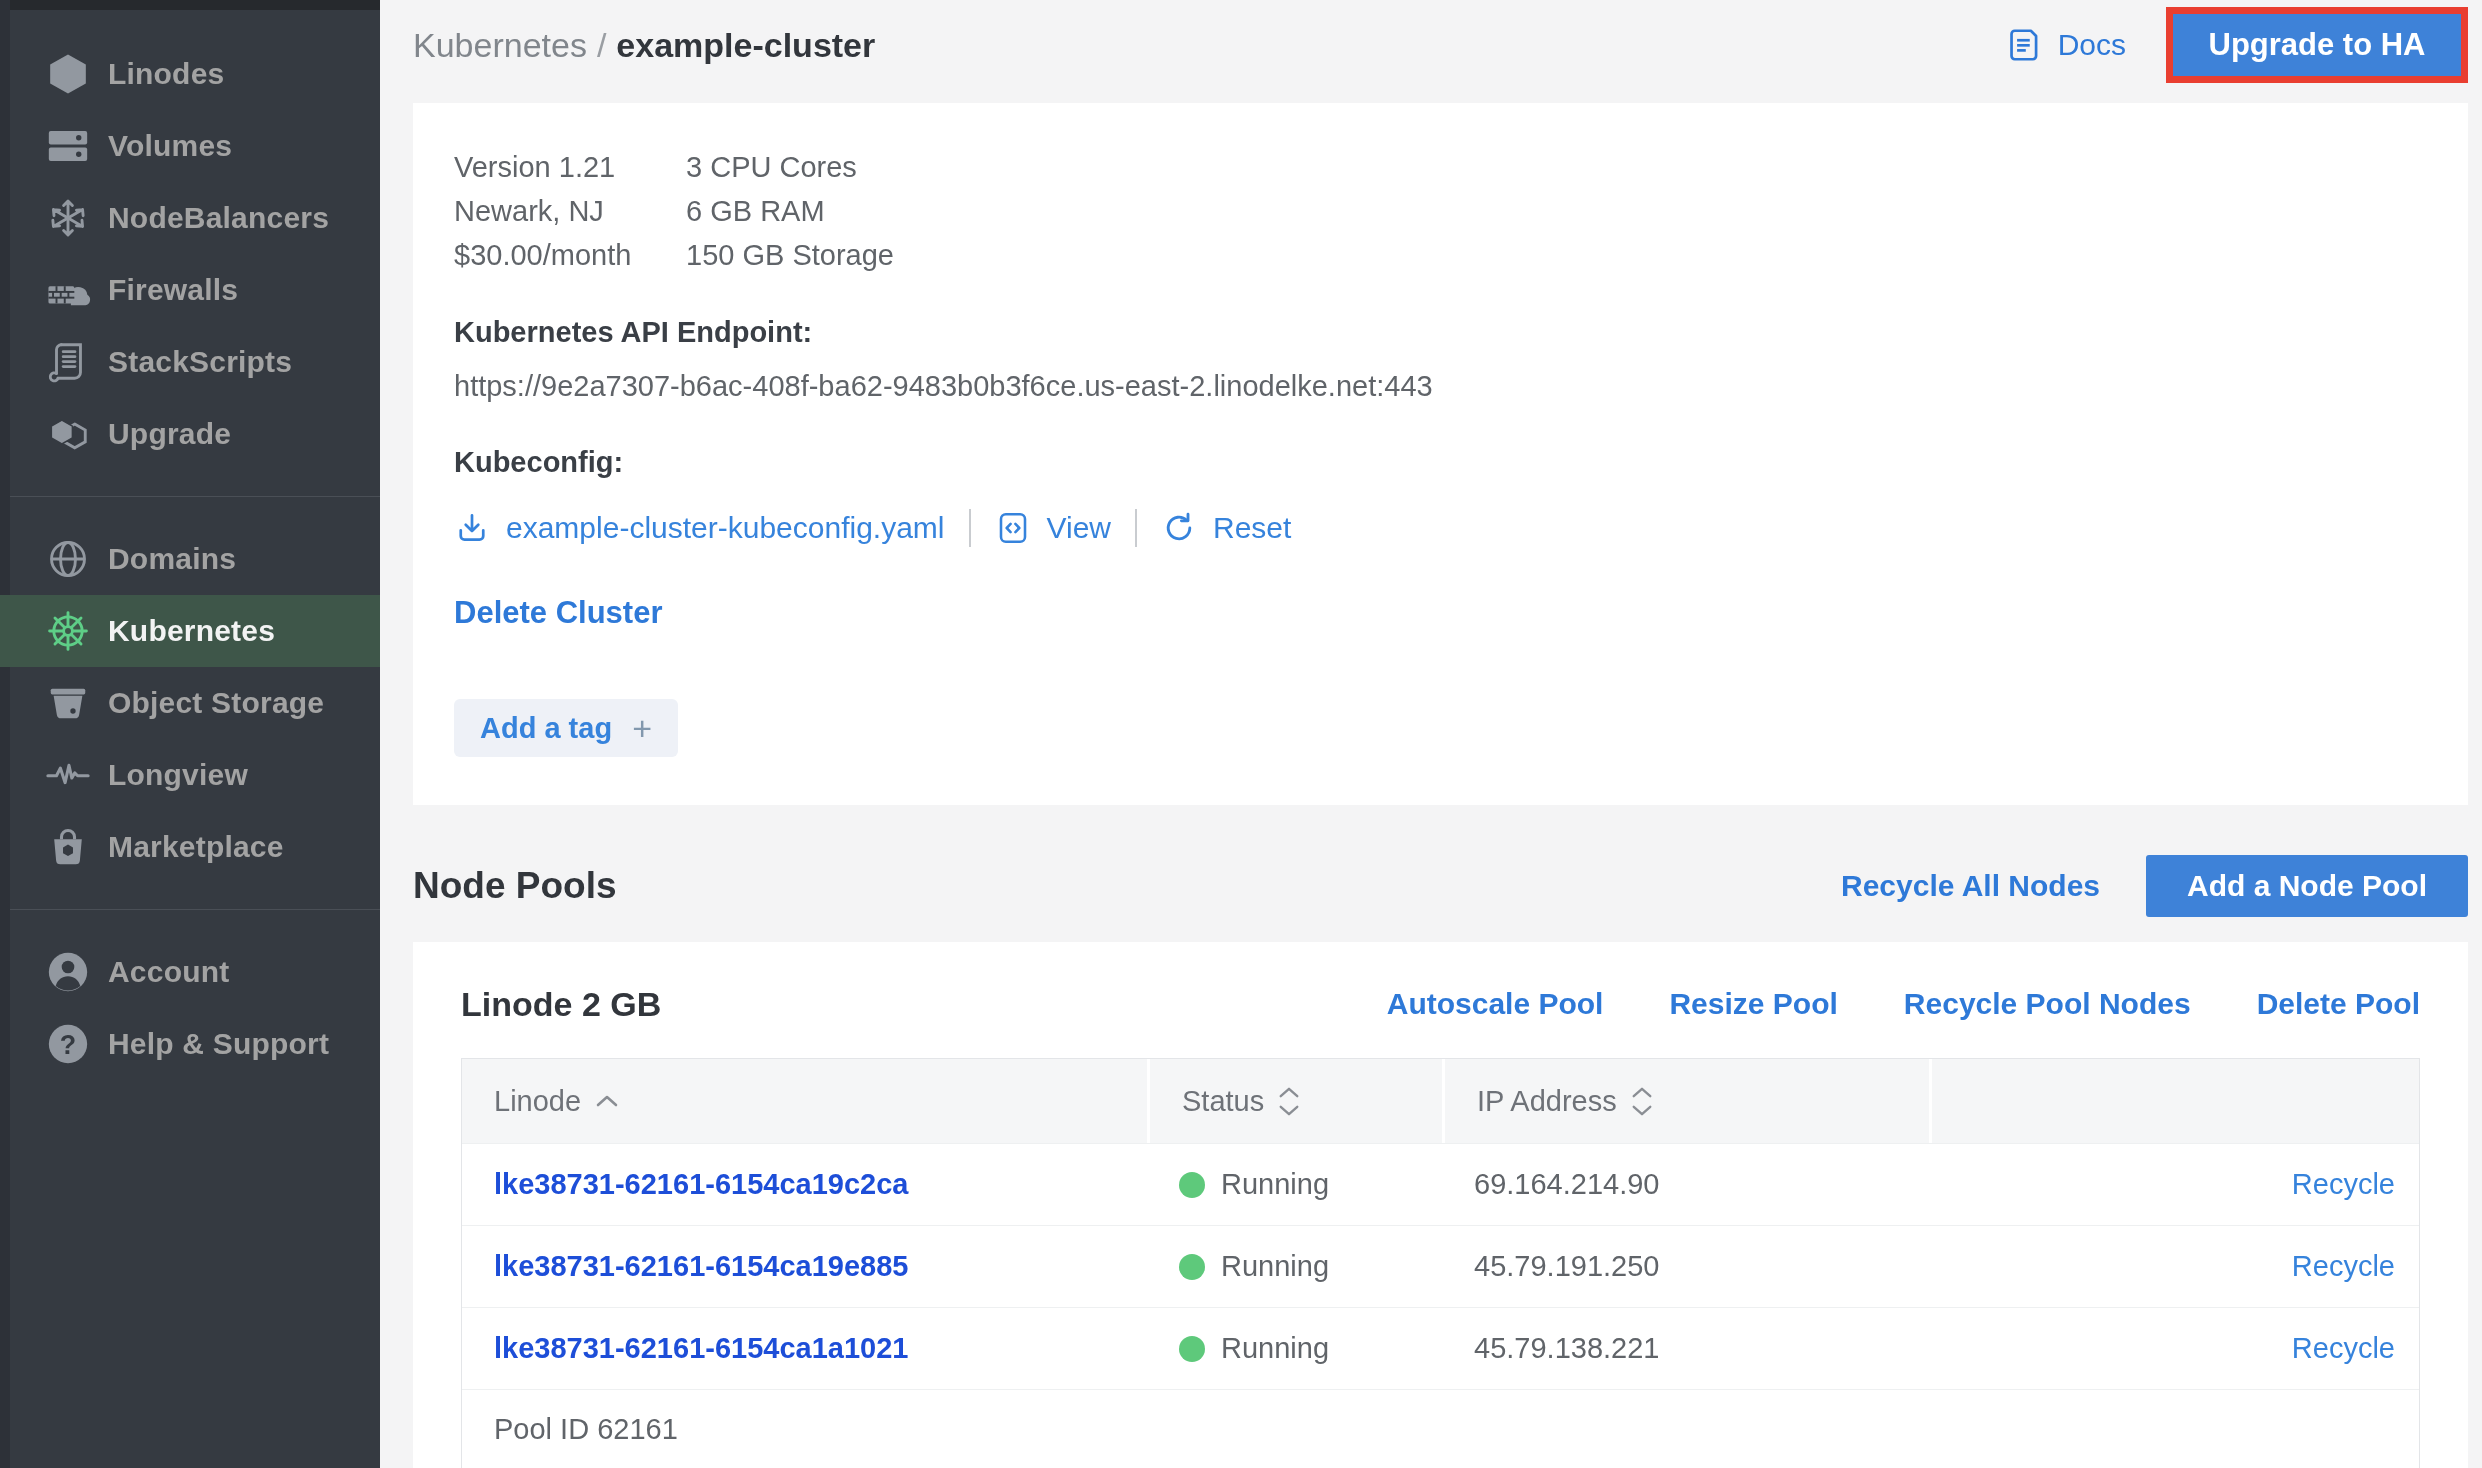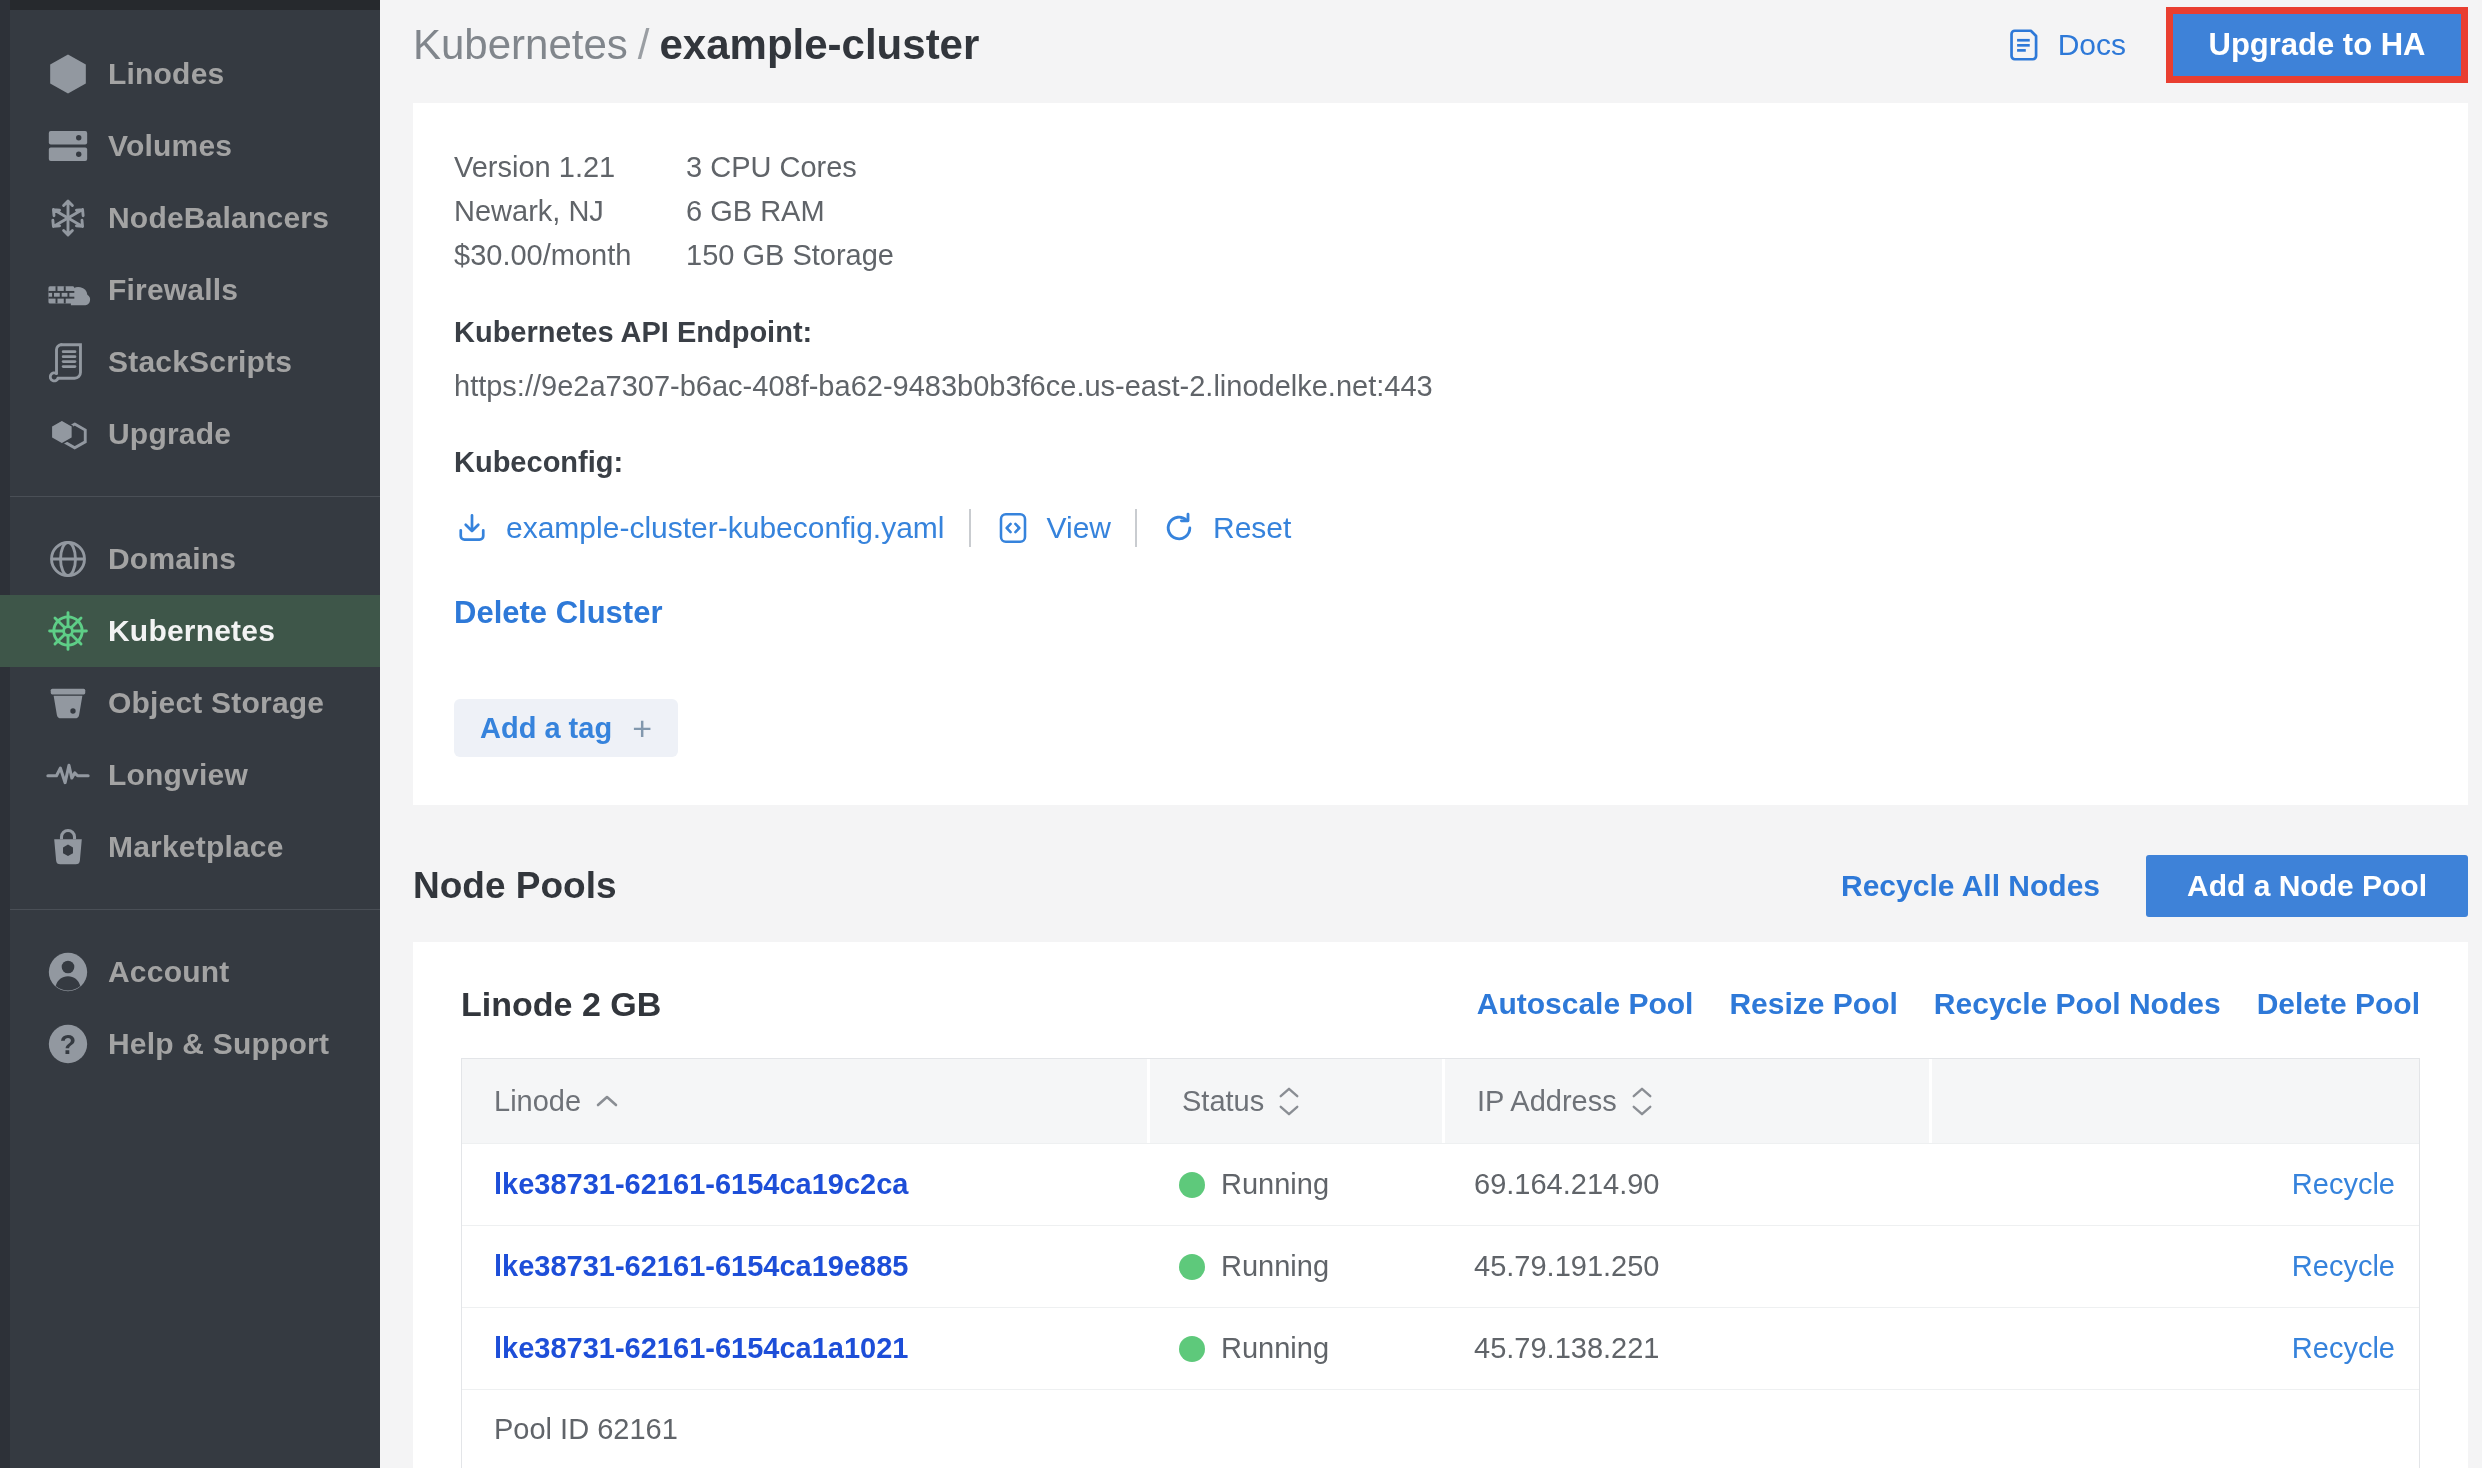--- a/index.html
+++ b/index.html
@@ -48,21 +48,21 @@
   
   .main {
     flex:1; height:100%;
     padding:0 14px 0 33px;
     display:flex; flex-direction:column;
   }
   .page-header {
     margin-top:12px; height:66px;
     display:flex; align-items:center; justify-content:space-between;
   }
-  .breadcrumb { font-size:42px; color:#81868c; }
+  .breadcrumb { font-size:34px; color:#81868c; }
   .breadcrumb .crumb-sep { margin:0 10px; color:#9a9ea3; }
   .breadcrumb .crumb-current { color:#32363c; font-weight:700; }
   .header-actions { display:flex; align-items:center; }
   .docs-link {
     display:flex; align-items:center; color:#2e79d8; font-size:30px;
     cursor:pointer; margin-right:40px; text-decoration:none;
   }
   .docs-link svg { width:38px; height:38px; margin-right:14px; }
   .upgrade-annotation {
     border:7px solid #e93e30;
@@ -106,21 +106,21 @@
   .recycle-all { color:#2e79d8; font-size:30px; font-weight:700; cursor:pointer; margin-right:46px; }
   .add-pool-btn {
     width:322px; height:62px; background:#3e82d8; color:#fff; border:none;
     font-size:30px; font-weight:700; border-radius:3px; cursor:pointer; font-family:inherit;
   }
   
   .pool-card { margin-top:25px; padding:34px 48px 0 48px; flex:1; }
   .pool-header { height:56px; display:flex; align-items:center; justify-content:space-between; }
   .pool-name { font-size:34px; font-weight:700; color:#32363c; }
   .pool-links { display:flex; align-items:center; }
-  .pool-link { color:#2e79d8; font-size:30px; font-weight:700; cursor:pointer; margin-left:36px; }
+  .pool-link { color:#2e79d8; font-size:30px; font-weight:700; cursor:pointer; margin-left:66px; }
   .pool-table { margin-top:26px; border:1px solid #e3e5e8; }
   .trow {
     display:grid; grid-template-columns:685px 295px 487px 1fr;
     align-items:center;
   }
   .thead { background:#f5f6f7; height:84px; }
   .thead .cell { height:84px; display:flex; align-items:center; padding-left:32px; }
   .thead .cell + .cell { border-left:3px solid #fff; }
   .th-label { font-size:29px; color:#6e7278; }
   .sort-icon { margin-left:14px; color:#8a8e94; display:flex; flex-direction:column; align-items:center; }

